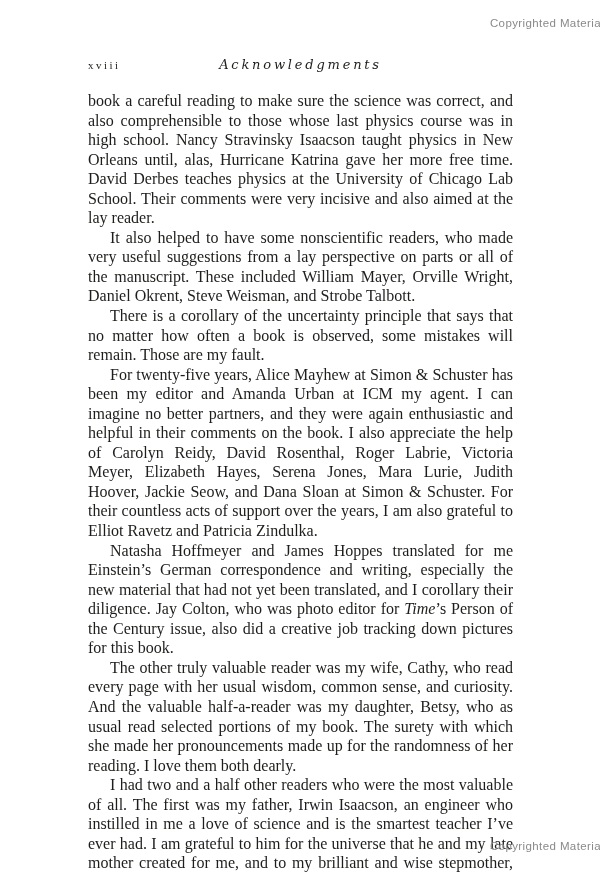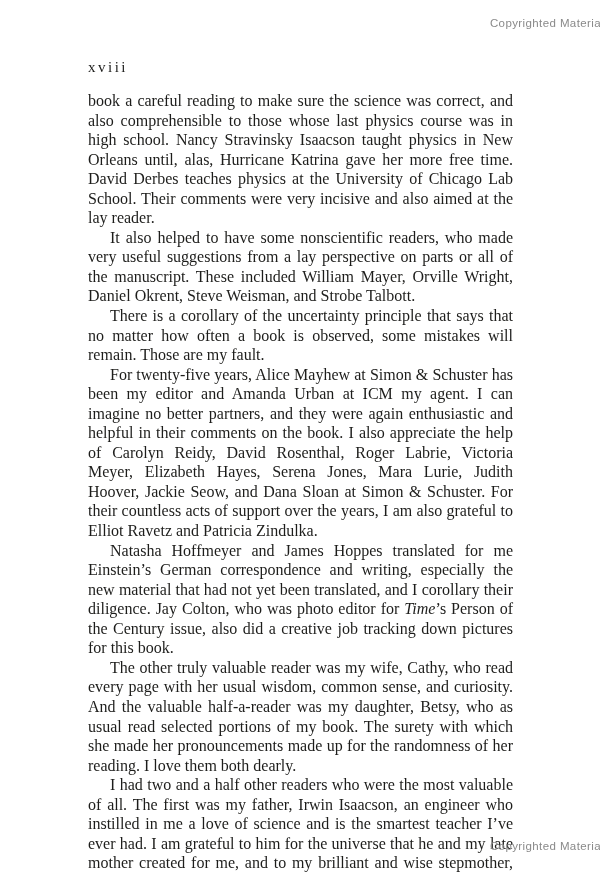--- a/index.html
+++ b/index.html
@@ -37,21 +37,21 @@
     position:absolute;
     top:57px;
     left:88px;
     right:87px;
     height:18px;
   }
   .folio{
     position:absolute;
     left:0;
     top:2px;
-    font-size:15px;
+    font-size:11px;
     letter-spacing:2.5px;
     color:var(--text-color);
   }
   .head-title{
     text-align:center;
     font-style:italic;
     font-size:13px;
     letter-spacing:2.8px;
     font-family:"DejaVu Serif", serif;
     color:var(--text-color);
@@ -79,20 +79,21 @@
 </style>
 </head>
 <body>
 
 <div class="page">
 
   <div class="copyright top">Copyrighted Material</div>
 
   <div class="running-head">
     <span class="folio">xviii</span>
+    <div class="head-title">Acknowledgments</div>
   </div>
 
   <div class="body-text">
       <p class="para"><span>book a careful reading to make sure the science was correct, and also comprehensible to those whose last physics course was in high school. Nancy Stravinsky Isaacson taught physics in New Orleans until, alas, Hurricane Katrina gave her more free time. David Derbes teaches physics at the University of Chicago Lab School. Their comments were very incisive and also aimed at the lay reader.</span></p>
       <p class="para indent"><span>It also helped to have some nonscientific readers, who made very useful suggestions from a lay perspective on parts or all of the manuscript. These included William Mayer, Orville Wright, Daniel Okrent, Steve Weisman, and Strobe Talbott.</span></p>
       <p class="para indent"><span>There is a corollary of the uncertainty principle that says that no matter how often a book is observed, some mistakes will remain. Those are my fault.</span></p>
       <p class="para indent"><span>For twenty-five years, Alice Mayhew at Simon &amp; Schuster has been my editor and Amanda Urban at ICM my agent. I can imagine no better partners, and they were again enthusiastic and helpful in their comments on the book. I also appreciate the help of Carolyn Reidy, David Rosenthal, Roger Labrie, Victoria Meyer, Elizabeth Hayes, Serena Jones, Mara Lurie, Judith Hoover, Jackie Seow, and Dana Sloan at Simon &amp; Schuster. For their countless acts of support over the years, I am also grateful to Elliot Ravetz and Patricia Zindulka.</span></p>
       <p class="para indent"><span>Natasha Hoffmeyer and James Hoppes translated for me Einstein’s German correspondence and writing, especially the new material that had not yet been translated, and I corollary their diligence. Jay Colton, who was photo editor for </span><i>Time</i><span>’s Person of the Century issue, also did a creative job tracking down pictures for this book.</span></p>
       <p class="para indent"><span>The other truly valuable reader was my wife, Cathy, who read every page with her usual wisdom, common sense, and curiosity. And the valuable half-a-reader was my daughter, Betsy, who as usual read selected portions of my book. The surety with which she made her pronouncements made up for the randomness of her reading. I love them both dearly.</span></p>
       <p class="para indent"><span>I had two and a half other readers who were the most valuable of all. The first was my father, Irwin Isaacson, an engineer who instilled in me a love of science and is the smartest teacher I’ve ever had. I am grateful to him for the universe that he and my late mother created for me, and to my brilliant and wise stepmother, Julanne.</span></p>

